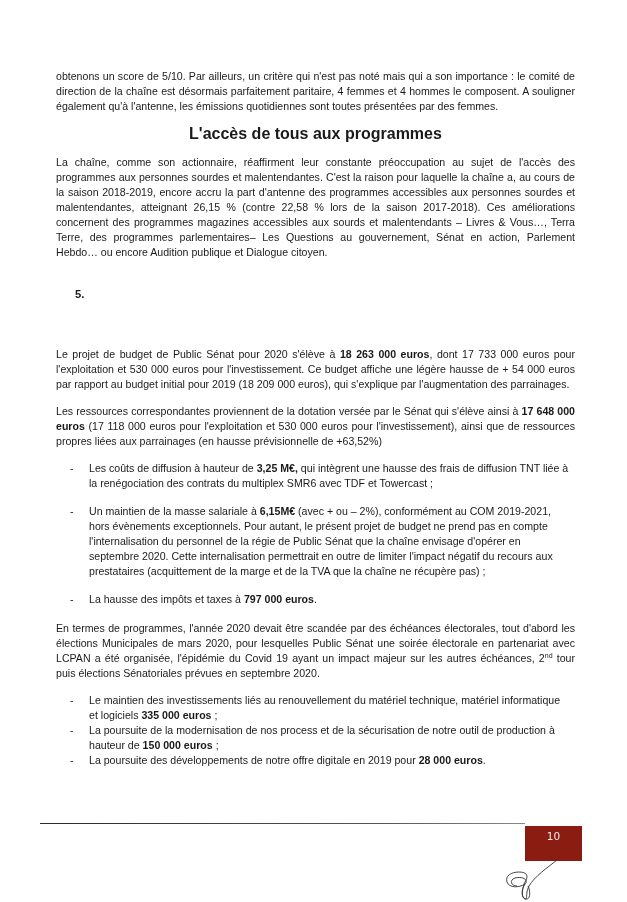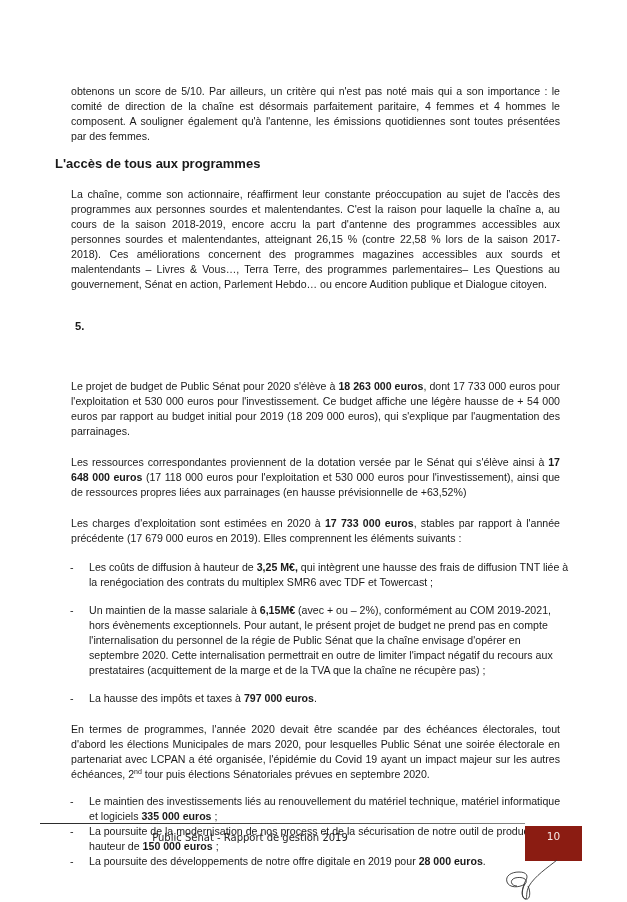--- a/index.html
+++ b/index.html
@@ -23,30 +23,31 @@
     }
     .content {
       position: absolute;
       left: 55px;
       top: 68px;
       width: 521px;
       font-size: 10.6px;
       line-height: 15px;
     }
     p {
-      margin: 16px;
+      margin: 1px;
       text-align: justify;
     }
     b { font-weight: bold; }
     .mb-12 { margin-bottom: 12px; }
     .mb-14 { margin-bottom: 14px; }
     .subhead {
       font-weight: bold;
-      font-size: 13px;
+      font-size: 16px;
       margin: 0 0 14px 0;
+      text-align: center;
     }
     .section-heading {
       margin: 27px 0 45px 0;
       padding-left: 20px;
       font-weight: bold;
       font-size: 11.2px;
       display: flex;
       gap: 10px;
     }
     .section-heading .title {
@@ -124,21 +125,20 @@
     <p>La chaîne, comme son actionnaire, réaffirment leur constante préoccupation au sujet de l'accès des programmes aux personnes sourdes et malentendantes. C'est la raison pour laquelle la chaîne a, au cours de la saison 2018-2019, encore accru la part d'antenne des programmes accessibles aux personnes sourdes et malentendantes, atteignant 26,15 % (contre 22,58 % lors de la saison 2017-2018).  Ces améliorations concernent des programmes magazines accessibles aux sourds et malentendants – Livres &amp; Vous…, Terra Terre, des programmes parlementaires– Les Questions au gouvernement, Sénat en action, Parlement Hebdo… ou encore Audition publique et Dialogue citoyen.</p>
 
     <div class="section-heading">
       <span>5.</span>
     </div>
 
     <p class="mb-12"><span>Le projet de budget de Public Sénat pour 2020 s'élève à </span><b>18 263 000 euros</b><span>, dont 17 733 000 euros pour l'exploitation et 530 000 euros pour l'investissement. Ce budget affiche une légère hausse de + 54 000 euros par rapport au budget initial pour 2019 (18 209 000 euros), qui s'explique par l'augmentation des parrainages.</span></p>
 
     <p class="mb-12"><span>Les ressources correspondantes proviennent de la dotation versée par le Sénat qui s'élève ainsi à </span><b>17 648 000 euros</b><span> (17 118 000 euros pour l'exploitation et 530 000 euros pour l'investissement), ainsi que de ressources propres liées aux parrainages (en hausse prévisionnelle de +63,52%)</span></p>
 
-    <p class="mb-14"><span>Les charges d'exploitation sont estimées en 2020 à </span><b>17 733 000 euros</b><span>, stables par rapport à l'année précédente (17 679 000 euros en 2019). Elles comprennent les éléments suivants :</span></p>
 
     <ul class="dash-list spaced">
       <li>
         <span class="dash">-</span>
         <span>Les coûts de diffusion à hauteur de </span><b>3,25 M€,</b><span> qui intègrent une hausse des frais de diffusion TNT liée à la renégociation des contrats du multiplex SMR6 avec TDF et Towercast ;</span>
       </li>
       <li>
         <span class="dash">-</span>
         <span>Un maintien de la masse salariale à </span><b>6,15M€</b><span> (avec + ou – 2%), conformément au COM 2019-2021, hors évènements exceptionnels. Pour autant, le présent projet de budget ne prend pas en compte l'internalisation du personnel de la régie de Public Sénat que la chaîne envisage d'opérer en septembre 2020. Cette internalisation permettrait en outre de limiter l'impact négatif du recours aux prestataires (acquittement de la marge et de la TVA que la chaîne ne récupère pas) ;</span>
       </li>
@@ -161,19 +161,18 @@
         <span>La poursuite de la modernisation de nos process et de la sécurisation de notre outil de production à hauteur de </span><b>150 000 euros</b><span> ;</span>
       </li>
       <li>
         <span class="dash">-</span>
         <span>La poursuite des développements de notre offre digitale en 2019 pour </span><b>28 000 euros</b><span>.</span>
       </li>
     </ul>
   </div>
 
   <div class="footer-line"></div>
-  <div class="footer-text">Public Sénat - Rapport de gestion 2019</div>
   <div class="page-number-box" style="background: rgb(139, 28, 18);">10</div>
 
   <svg class="signature" viewBox="0 0 70 44">
     <path d="M62 2 C 52 10, 40 18, 34 28 C 30 36, 33 42, 30 41 C 26 40, 27 30, 30 24 C 34 18, 32 14, 24 14 C 16 14, 10 18, 12 24 C 14 30, 24 30, 30 26 C 34 22, 28 18, 20 20 C 14 22, 16 28, 22 28 M 30 26 C 26 32, 26 40, 31 41 C 35 42, 36 34, 33 28" fill="none" stroke="#333" stroke-width="0.9"></path>
   </svg>
 </div>
 
 </body></html>

